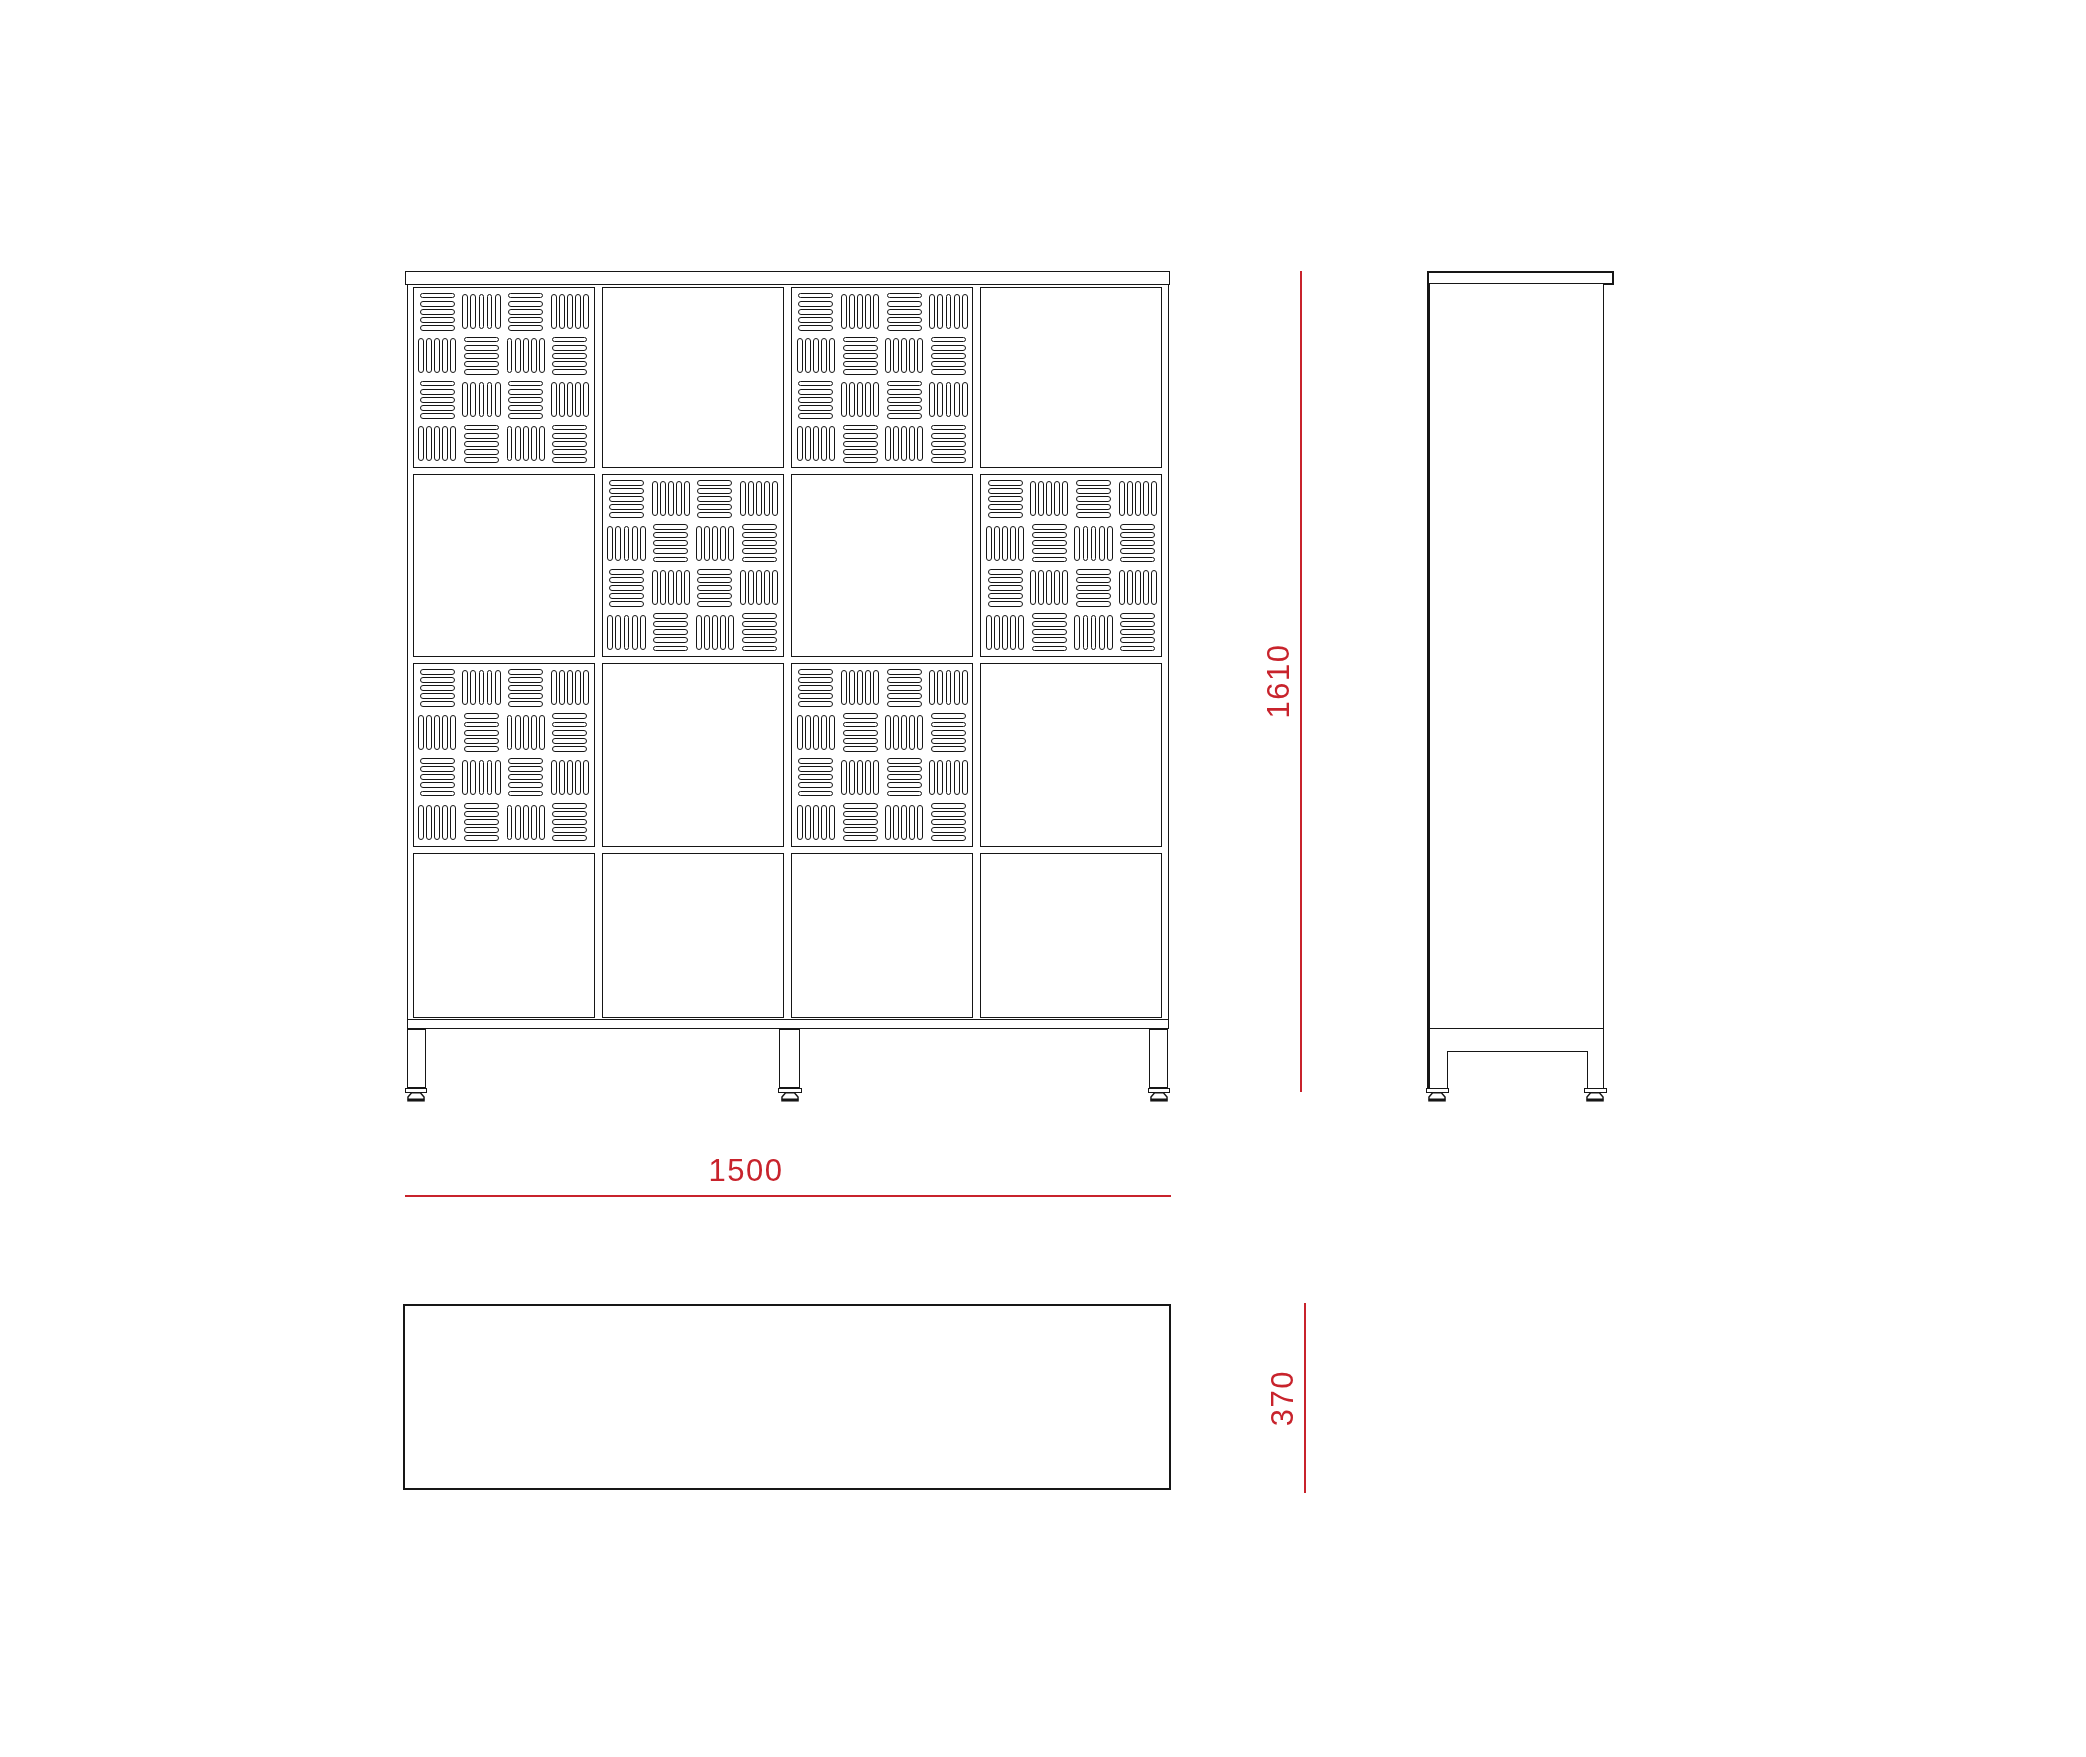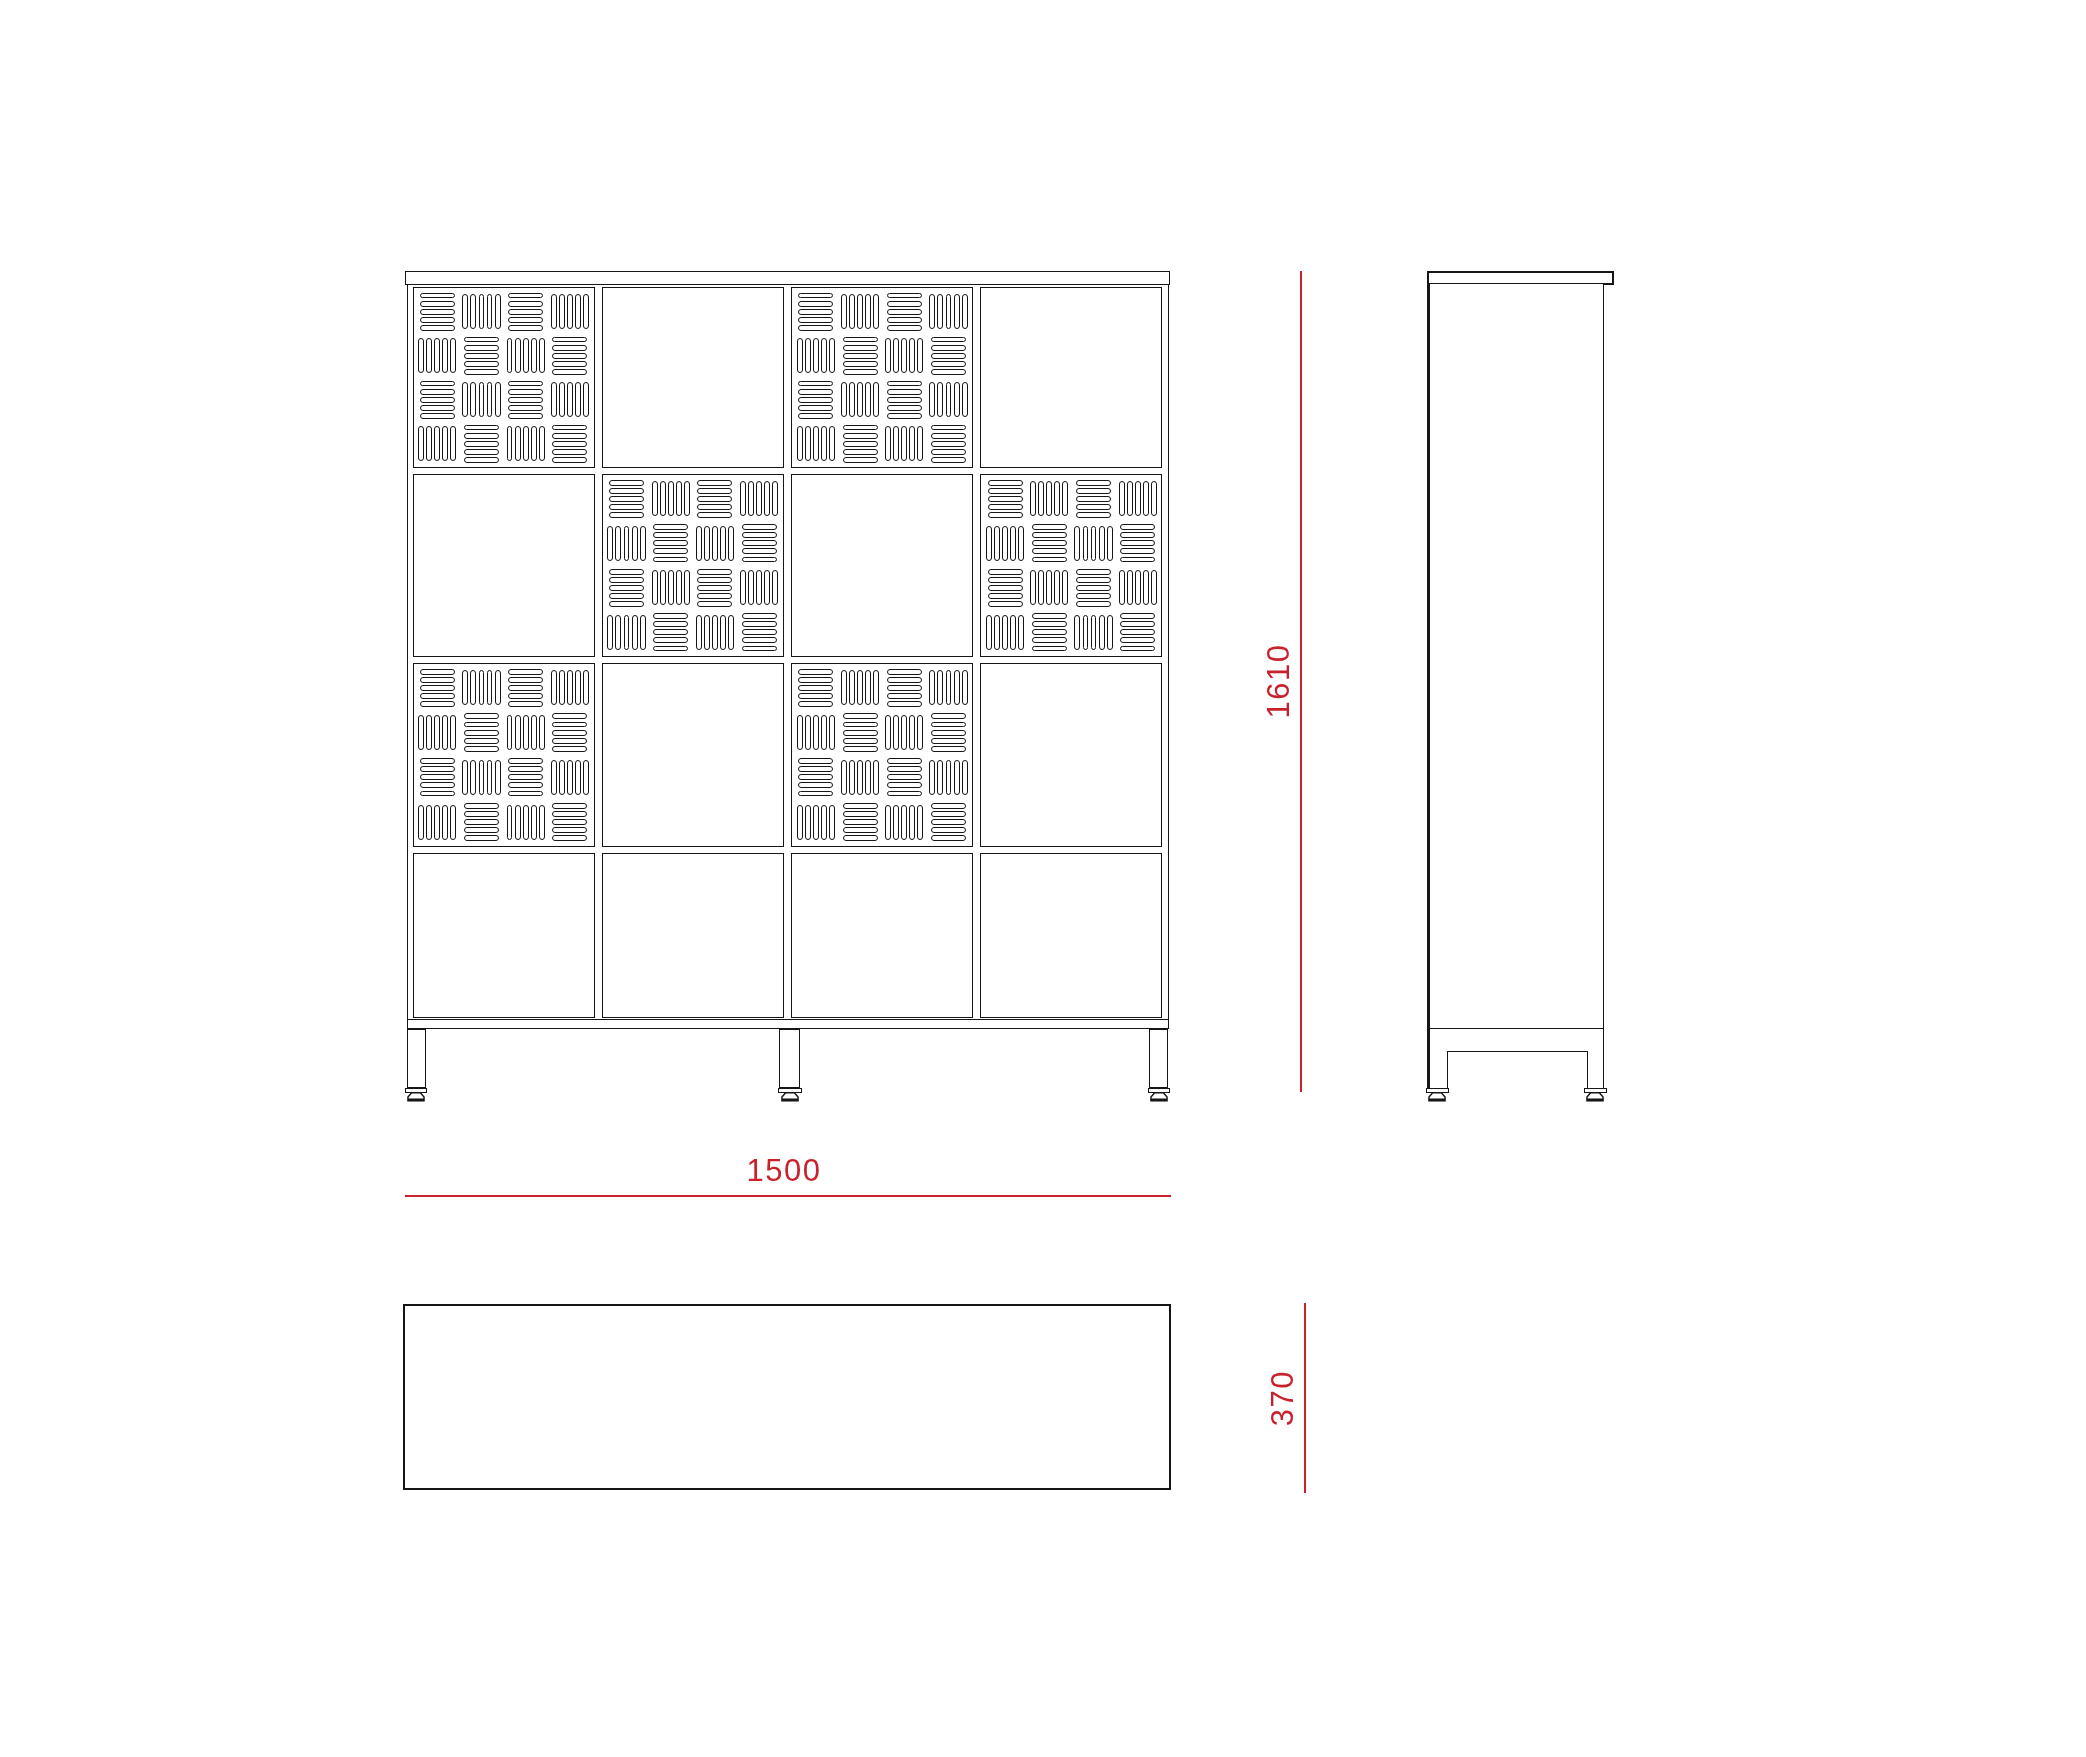--- a/index.html
+++ b/index.html
@@ -845,19 +845,19 @@
       <line x1="3" y1="11.8" x2="27" y2="11.8" stroke="#161616" stroke-width="2.5"></line>
     </svg>
   </div>
 
   <div class="abs top-view"></div>
 
   <div class="abs dim-line v" style="left:1300px;top:271px;height:821px;"></div>
   <div class="abs dim-label rot" style="left:1169px;top:664px;">1610</div>
 
   <div class="abs dim-line hz" style="left:405px;top:1195px;width:766px;"></div>
-  <div class="abs dim-label" style="left:674px;top:1154px;">1500</div>
+  <div class="abs dim-label" style="left:636px;top:1154px;">1500</div>
 
   <div class="abs dim-line v" style="left:1304px;top:1303px;height:190px;"></div>
   <div class="abs dim-label rot" style="left:1173px;top:1381px;">370</div>
 
 </div>
 
 
 </body></html>

